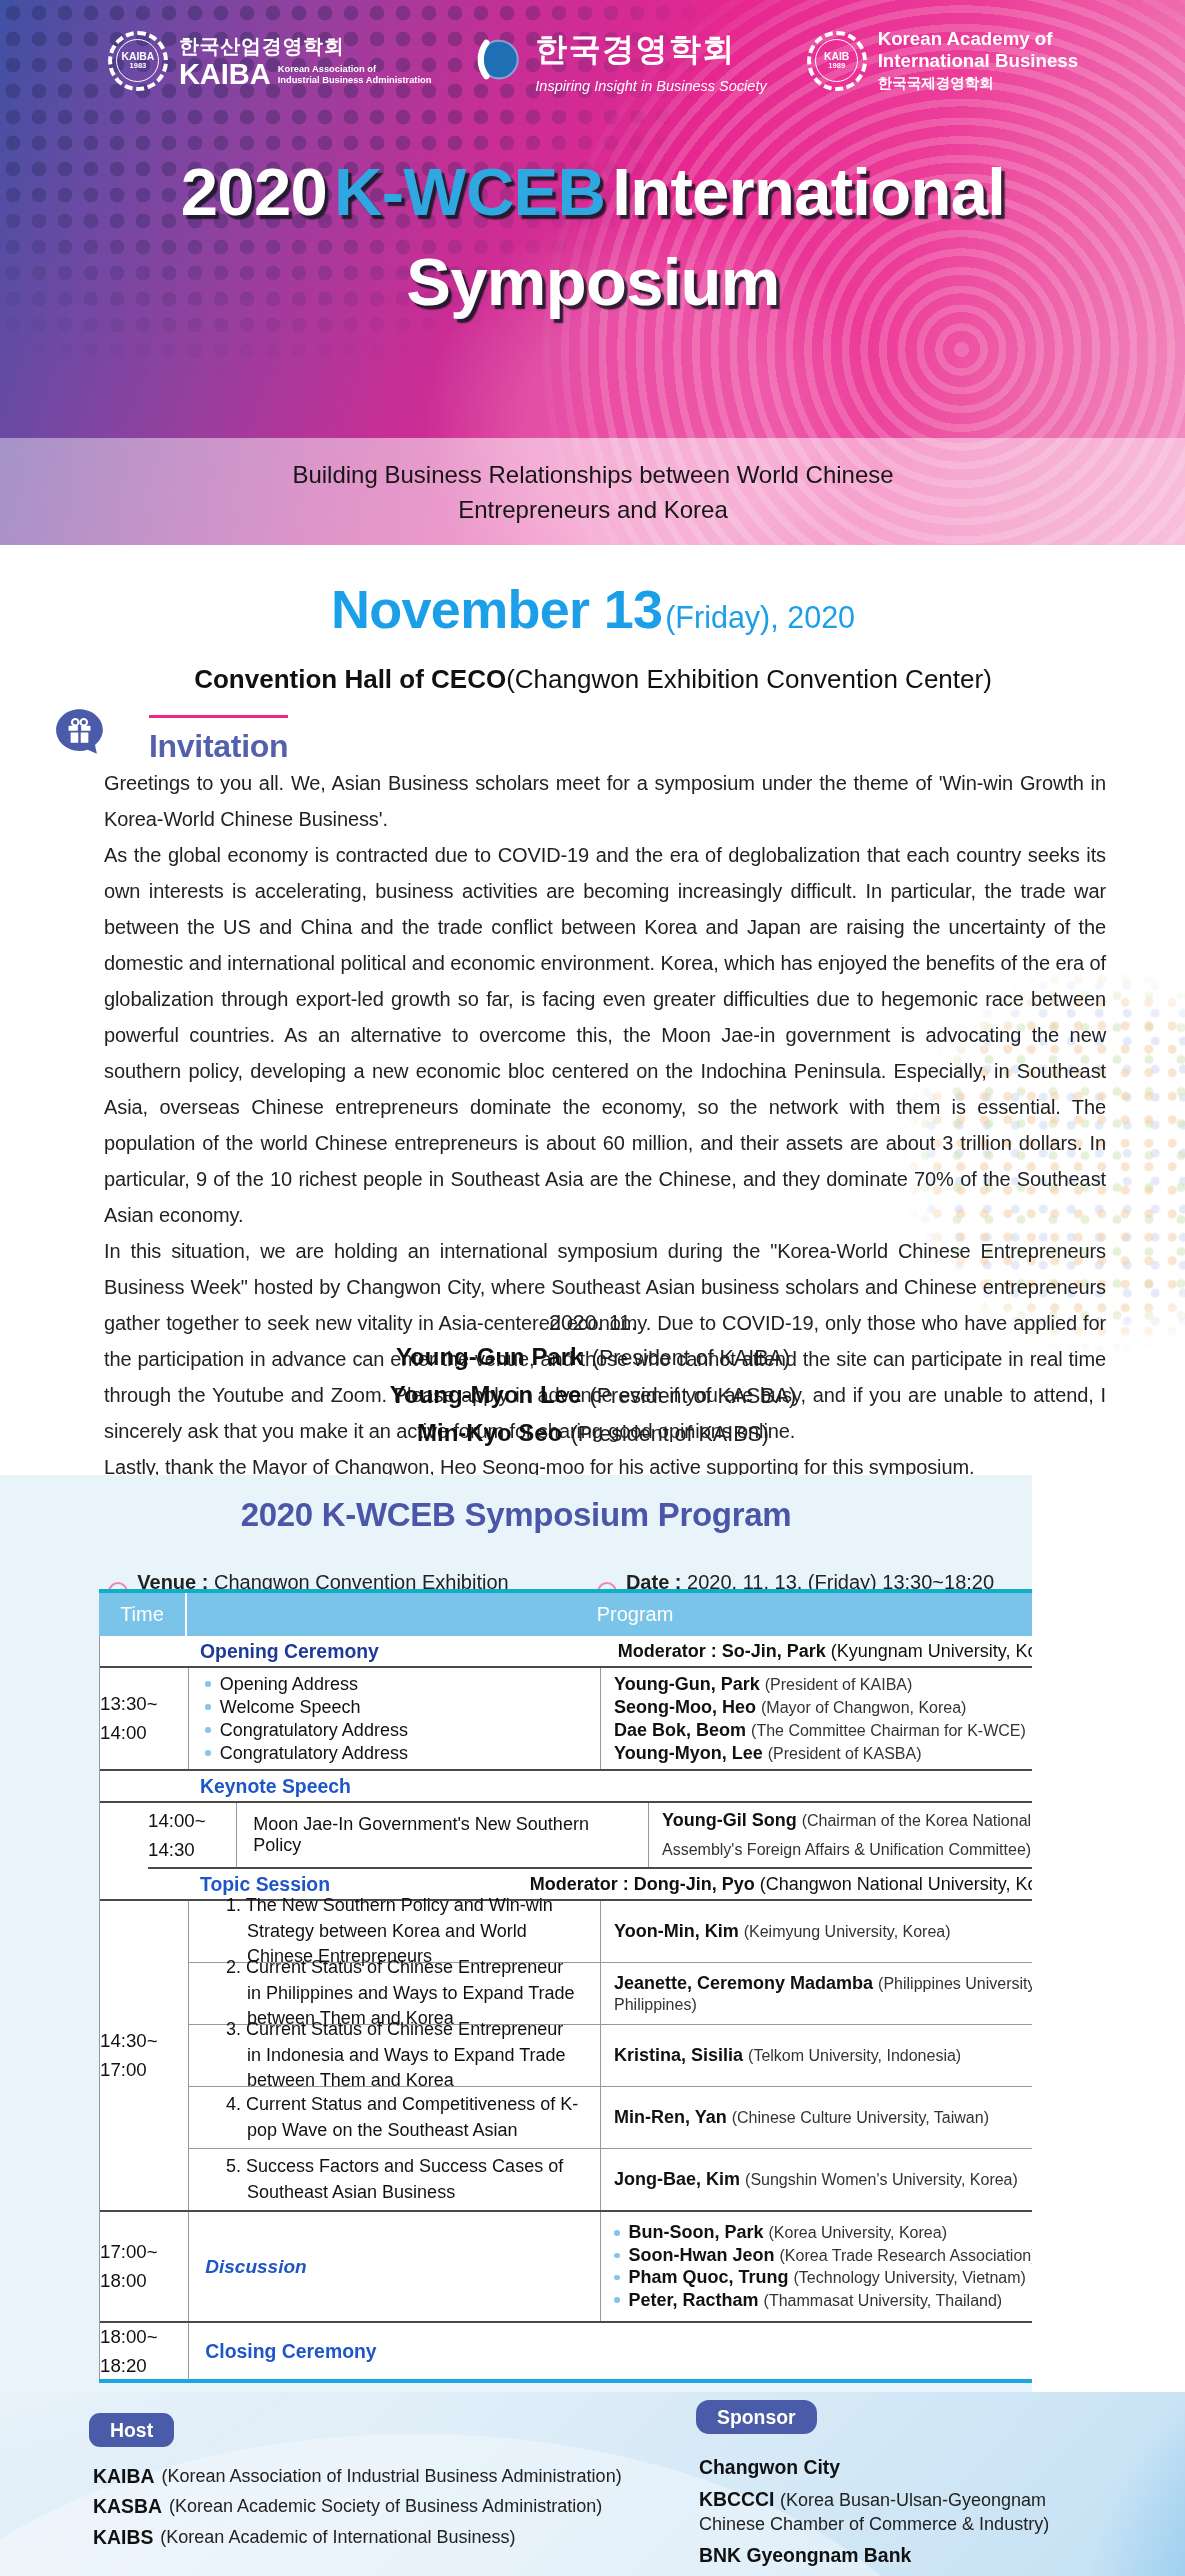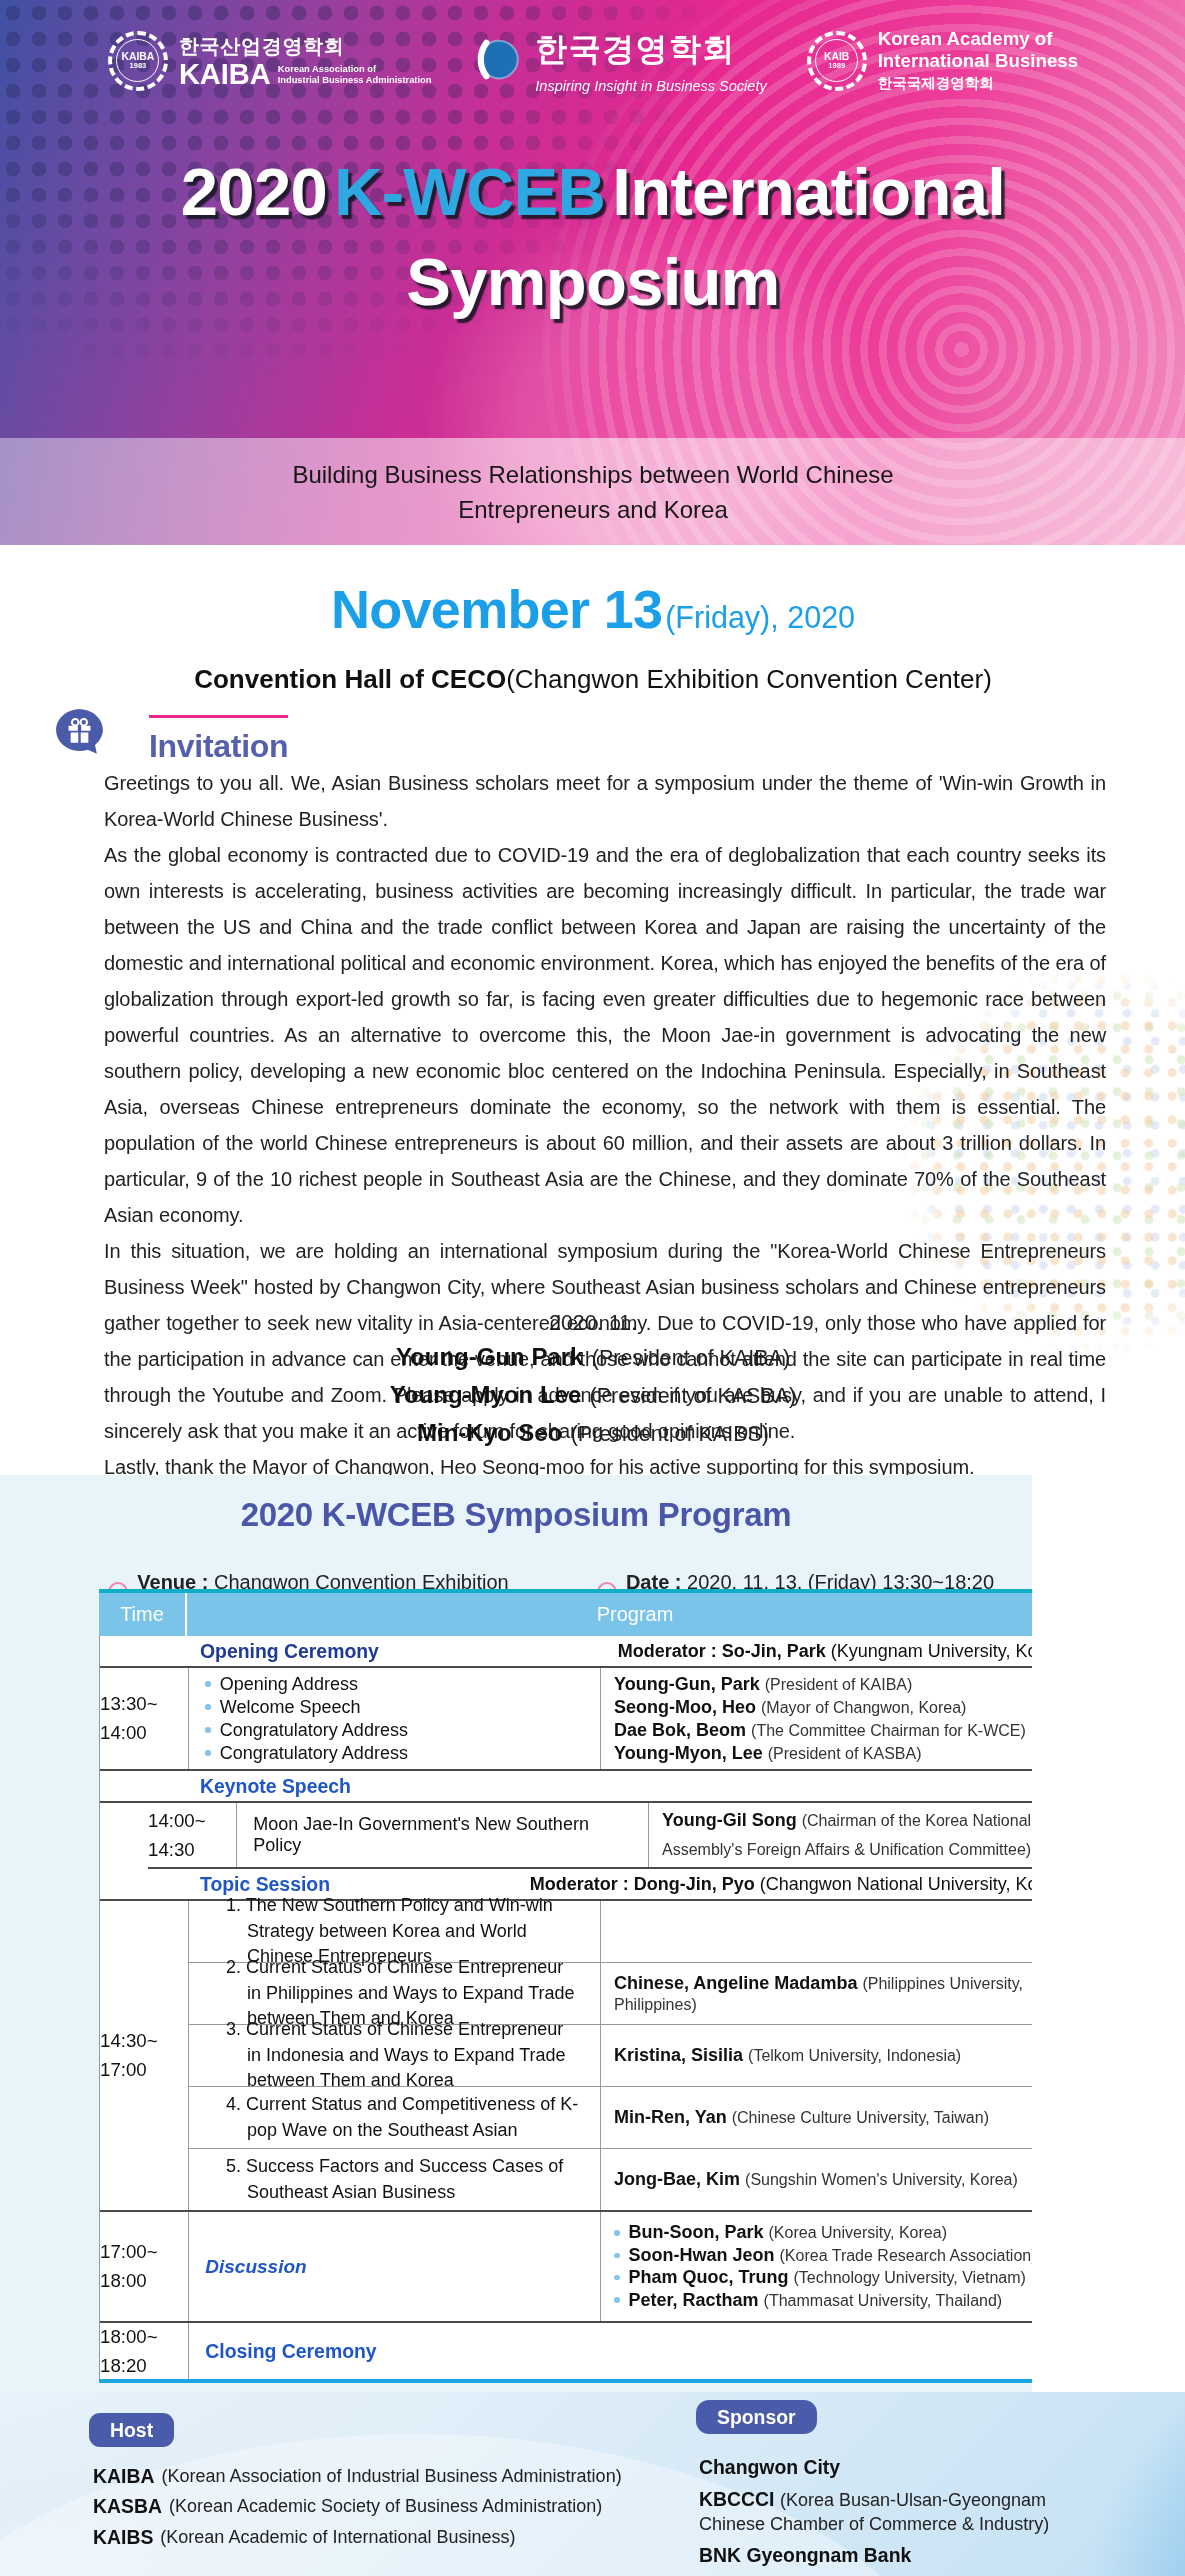--- a/index.html
+++ b/index.html
@@ -386,27 +386,30 @@
       <div class="trow b-dark tdiv">
         <div class="time-cell">
           <div>14:30~</div>
           <div>17:00</div>
         </div>
         <div class="main-cell vline topics-block">
           <div class="topic-row">
             <div class="topic-title">
                 <div class="tt-in">1. The New Southern Policy and Win-win Strategy between Korea and World Chinese Entrepreneurs</div>
               </div>
+            <div class="topic-speaker">
+                <span><span class="nm">Yoon-Min, Kim</span> <span class="aff">(Keimyung University, Korea)</span></span>
+              </div>
           </div>
           <div class="topic-row">
             <div class="topic-title">
                 <div class="tt-in">2. Current Status of Chinese Entrepreneur in Philippines and Ways to Expand Trade between Them and Korea</div>
               </div>
             <div class="topic-speaker">
-                <span><span class="nm">Chinese, Angeline Madamba</span> <span class="aff">(Philippines University, Philippines)</span></span>
+                <span><span class="nm">Jeanette, Ceremony Madamba</span> <span class="aff">(Philippines University, Philippines)</span></span>
               </div>
           </div>
           <div class="topic-row">
             <div class="topic-title">
                 <div class="tt-in">3. Current Status of Chinese Entrepreneur in Indonesia and Ways to Expand Trade between Them and Korea</div>
               </div>
             <div class="topic-speaker">
                 <span><span class="nm">Kristina, Sisilia</span> <span class="aff">(Telkom University, Indonesia)</span></span>
               </div>
           </div>

